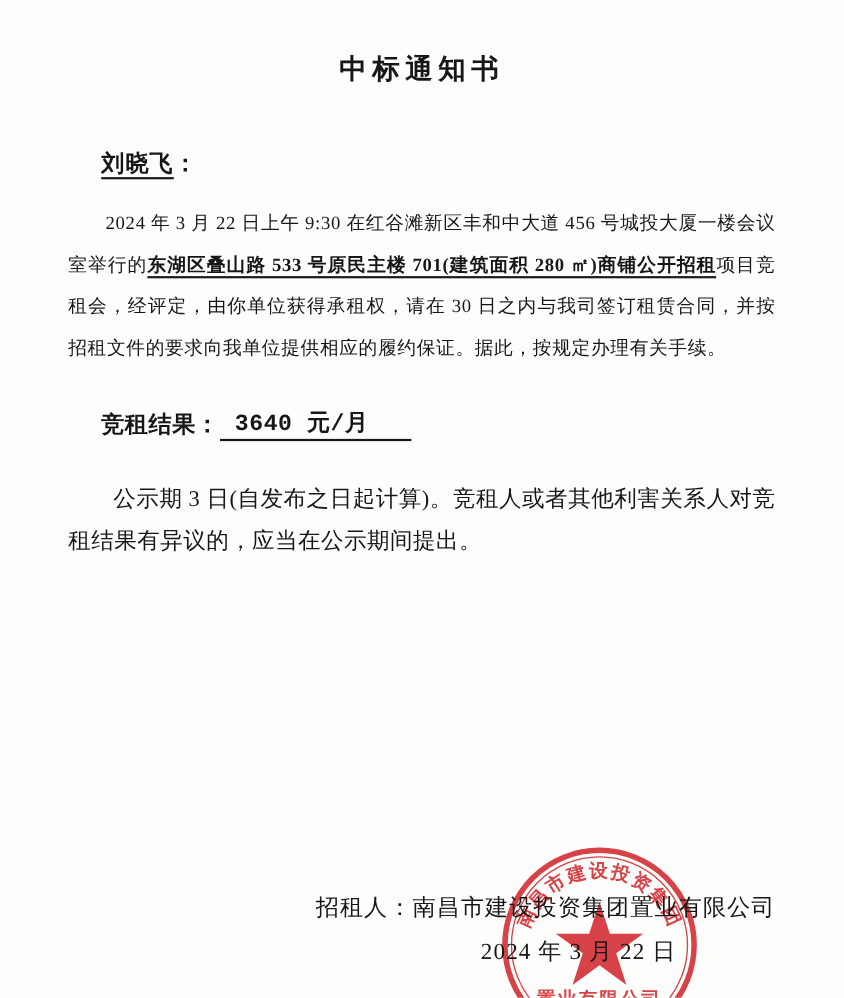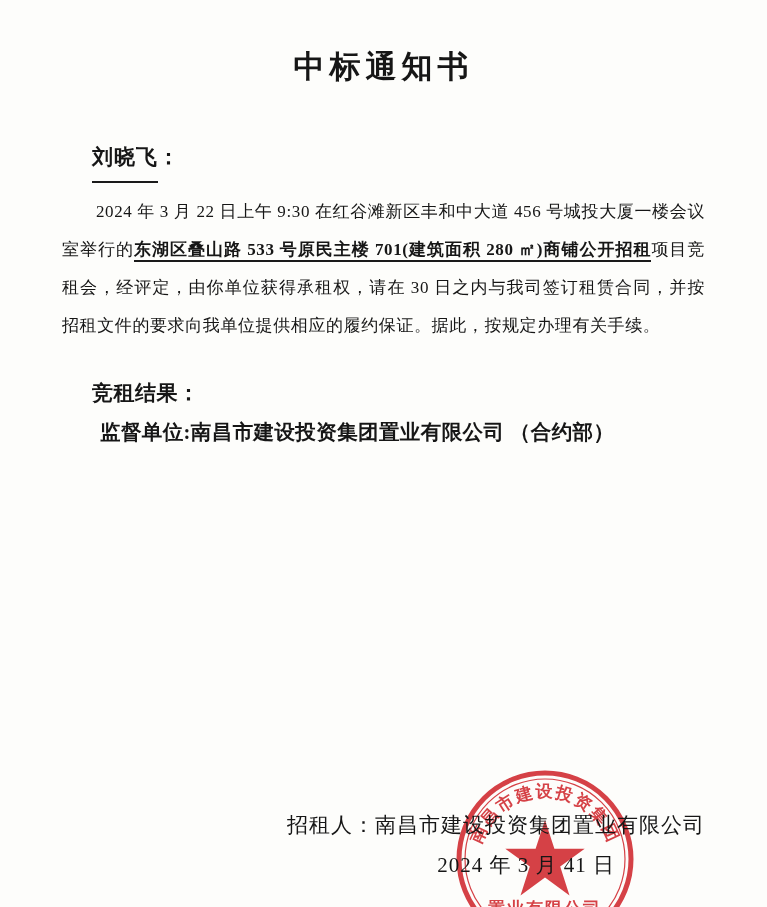--- a/index.html
+++ b/index.html
@@ -17,37 +17,37 @@
   }
   .page {
     position: relative;
     width: 767px;
     height: 907px;
     box-sizing: border-box;
     padding: 0 62px;
   }
   .doc-title {
     text-align: center;
-    font-size: 31px;
+    font-size: 25px;
     font-weight: bold;
     letter-spacing: 5px;
     margin-top: 46px;
     margin-bottom: 0;
     font-family: Liberation Serif, serif;
   }
   .recipient {
     margin-top: 55px;
     margin-left: 30px;
     font-size: 21px;
     font-weight: bold;
     letter-spacing: 1px;
   }
   .recipient .name {
     border-bottom: 2px solid #1a1a1a;
-    padding-bottom: 12px;
+    padding-bottom: 1px;
   }
   .body-block {
     margin-top: 22px;
     font-size: 17px;
     line-height: 38px;
     letter-spacing: 0.6px;
     text-align: justify;
     text-justify: inter-character;
   }
   .body-block p {
@@ -149,25 +149,28 @@
   </div>
 
   <div class="body-block">
     <p>
       <span>2024 年 3 月 22 日上午 9:30 在红谷滩新区丰和中大道 456 号城投大厦一楼会议室举行的</span><span class="ul">东湖区叠山路 533 号原民主楼 701(建筑面积 280 ㎡)商铺公开招租</span><span>项目竞租会，经评定，由你单位获得承租权，请在 30 日之内与我司签订租赁合同，并按招租文件的要求向我单位提供相应的履约保证。据此，按规定办理有关手续。</span>
     </p>
   </div>
 
   <div class="result-row">
     <span>竞租结果：</span>
+    <span class="result-value">3640 元/月</span>
   </div>
 
+  <div class="notice-block">
+    <p>公示期 3 日(自发布之日起计算)。竞租人或者其他利害关系人对竞租结果有异议的，应当在公示期间提出。</p>
+  </div>
 
   <div class="contact-block">
-    <div>监督单位:南昌市建设投资集团置业有限公司 （合约部）</div>
   </div>
 
   <div class="seal">
     <svg width="190" height="190" viewBox="0 0 190 190" xmlns="http://www.w3.org/2000/svg">
       <g opacity="0.85">
         <circle cx="95" cy="95" r="86" fill="none" stroke="#cf2127" stroke-width="5"></circle>
         <circle cx="95" cy="95" r="80" fill="none" stroke="#cf2127" stroke-width="1.2"></circle>
         <path id="sealTopArc" d="M 28 100 A 67 67 0 0 1 162 100" fill="none"></path>
         <path id="sealBotArc" d="M 33 104 A 62 62 0 0 0 157 104" fill="none"></path>
         <text class="seal-text">
@@ -179,16 +182,16 @@
         <text class="seal-text" x="95" y="150" text-anchor="middle">置业有限公司</text>
         <polygon fill="#cf2127" points="95,56 104.4,84.8 134.7,84.8 110.2,102.6 119.5,131.4 95,113.6 70.5,131.4 79.8,102.6 55.3,84.8 85.6,84.8"></polygon>
       </g>
     </svg>
   </div>
 
   <div class="signature">
     <div class="line1">
       <span>招租人：</span><span>南昌市建设投资集团置业有限公司</span>
     </div>
-    <div class="line2">2024 年 3 月 41 日</div>
+    <div class="line2">2024 年 3 月 22 日</div>
   </div>
 
 </div>
 
 </body></html>

